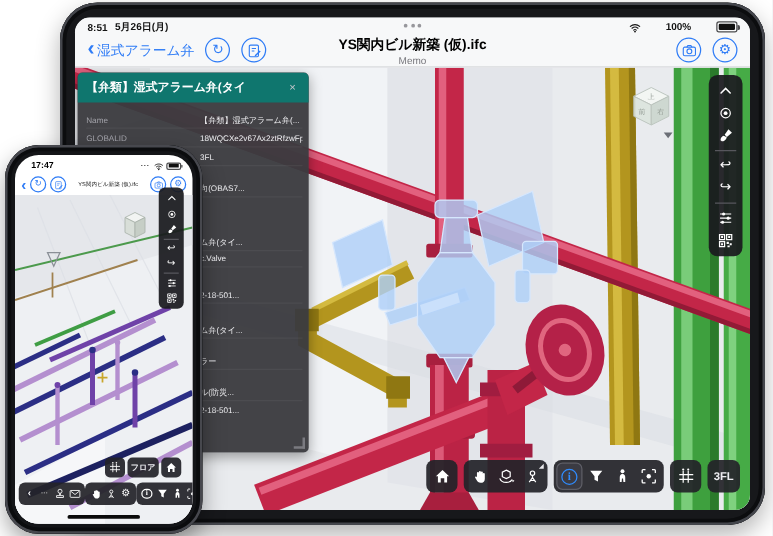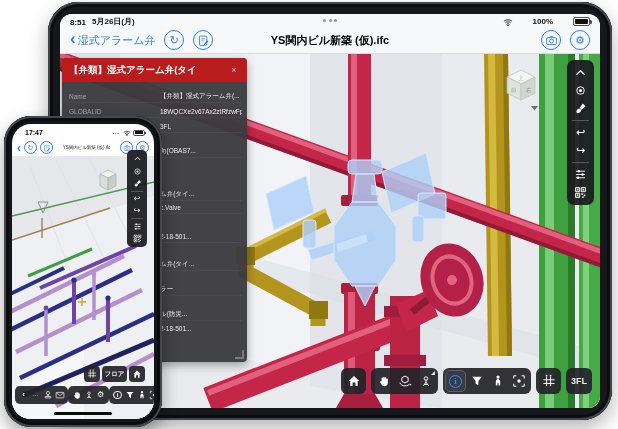--- a/index.html
+++ b/index.html
@@ -39,21 +39,21 @@
 
 .viewcube{position:absolute;left:441px;top:12px;width:40px;height:46px;z-index:3;cursor:pointer}
 
 
 .vtool{position:absolute;left:507px;top:6px;width:27px;background:rgba(26,26,30,.93);border-radius:7px;display:flex;flex-direction:column;align-items:center;padding:5px 0;gap:3px;z-index:5}
 .vt{width:19px;height:15px;display:flex;align-items:center;justify-content:center;color:#fff;font-size:11px;line-height:1;cursor:pointer}
 .vdiv{width:17px;height:1px;background:#57575d;margin:1px 0}
 
 
 .panel{position:absolute;left:2px;top:4px;width:185px;height:304px;background:rgba(59,59,64,.96);border-radius:4px;box-shadow:0 3px 10px rgba(0,0,0,.35);z-index:4;overflow:hidden}
-.phead{height:24px;background:#b91c1c;display:flex;align-items:center;padding:0 7px;border-radius:4px 4px 0 0}
+.phead{height:24px;background:#0f766e;display:flex;align-items:center;padding:0 7px;border-radius:4px 4px 0 0}
 .ptitle{flex:1;font-size:9.5px;font-weight:bold;color:#fff;white-space:nowrap;overflow:hidden}
 .pclose{width:12px;color:#c9c9ce;font-size:9px;text-align:center;cursor:pointer}
 .prow{position:absolute;left:7px;right:5px;height:13px;display:flex;align-items:center;font-size:6.5px;border-bottom:1px solid rgba(255,255,255,.05)}
 .prow .pl{width:91px;flex:none;color:#a4a4ab;white-space:nowrap;overflow:hidden}
 .prow .pv{flex:1;color:#f0f0f3;white-space:nowrap;overflow:hidden}
 .presize{position:absolute;right:3px;bottom:3px;width:9px;height:9px;border-right:2px solid #8d8d93;border-bottom:2px solid #8d8d93;opacity:.75}
 
 
 .btool{position:absolute;right:8px;bottom:14px;display:flex;gap:5px;align-items:center;z-index:5}
 .tgrp{background:rgba(36,36,41,.93);border-radius:6px;height:26px;display:flex;align-items:center;padding:0 2px}
@@ -445,20 +445,21 @@
                 <span>↻</span>
               </div>
             <div class="cbtn">
                 <svg class="ic" width="13" height="13">
                   <use href="#ic-clipboard"></use>
                 </svg>
               </div>
           </div>
           <div class="titlebox">
             <div class="title">YS関内ビル新築 (仮).ifc</div>
+            <div class="subtitle">Memo</div>
           </div>
           <div class="navside r">
             <div class="cbtn">
                 <svg class="ic" width="13" height="13">
                   <use href="#ic-camera"></use>
                 </svg>
               </div>
             <div class="cbtn">
                 <span>⚙</span>
               </div>

